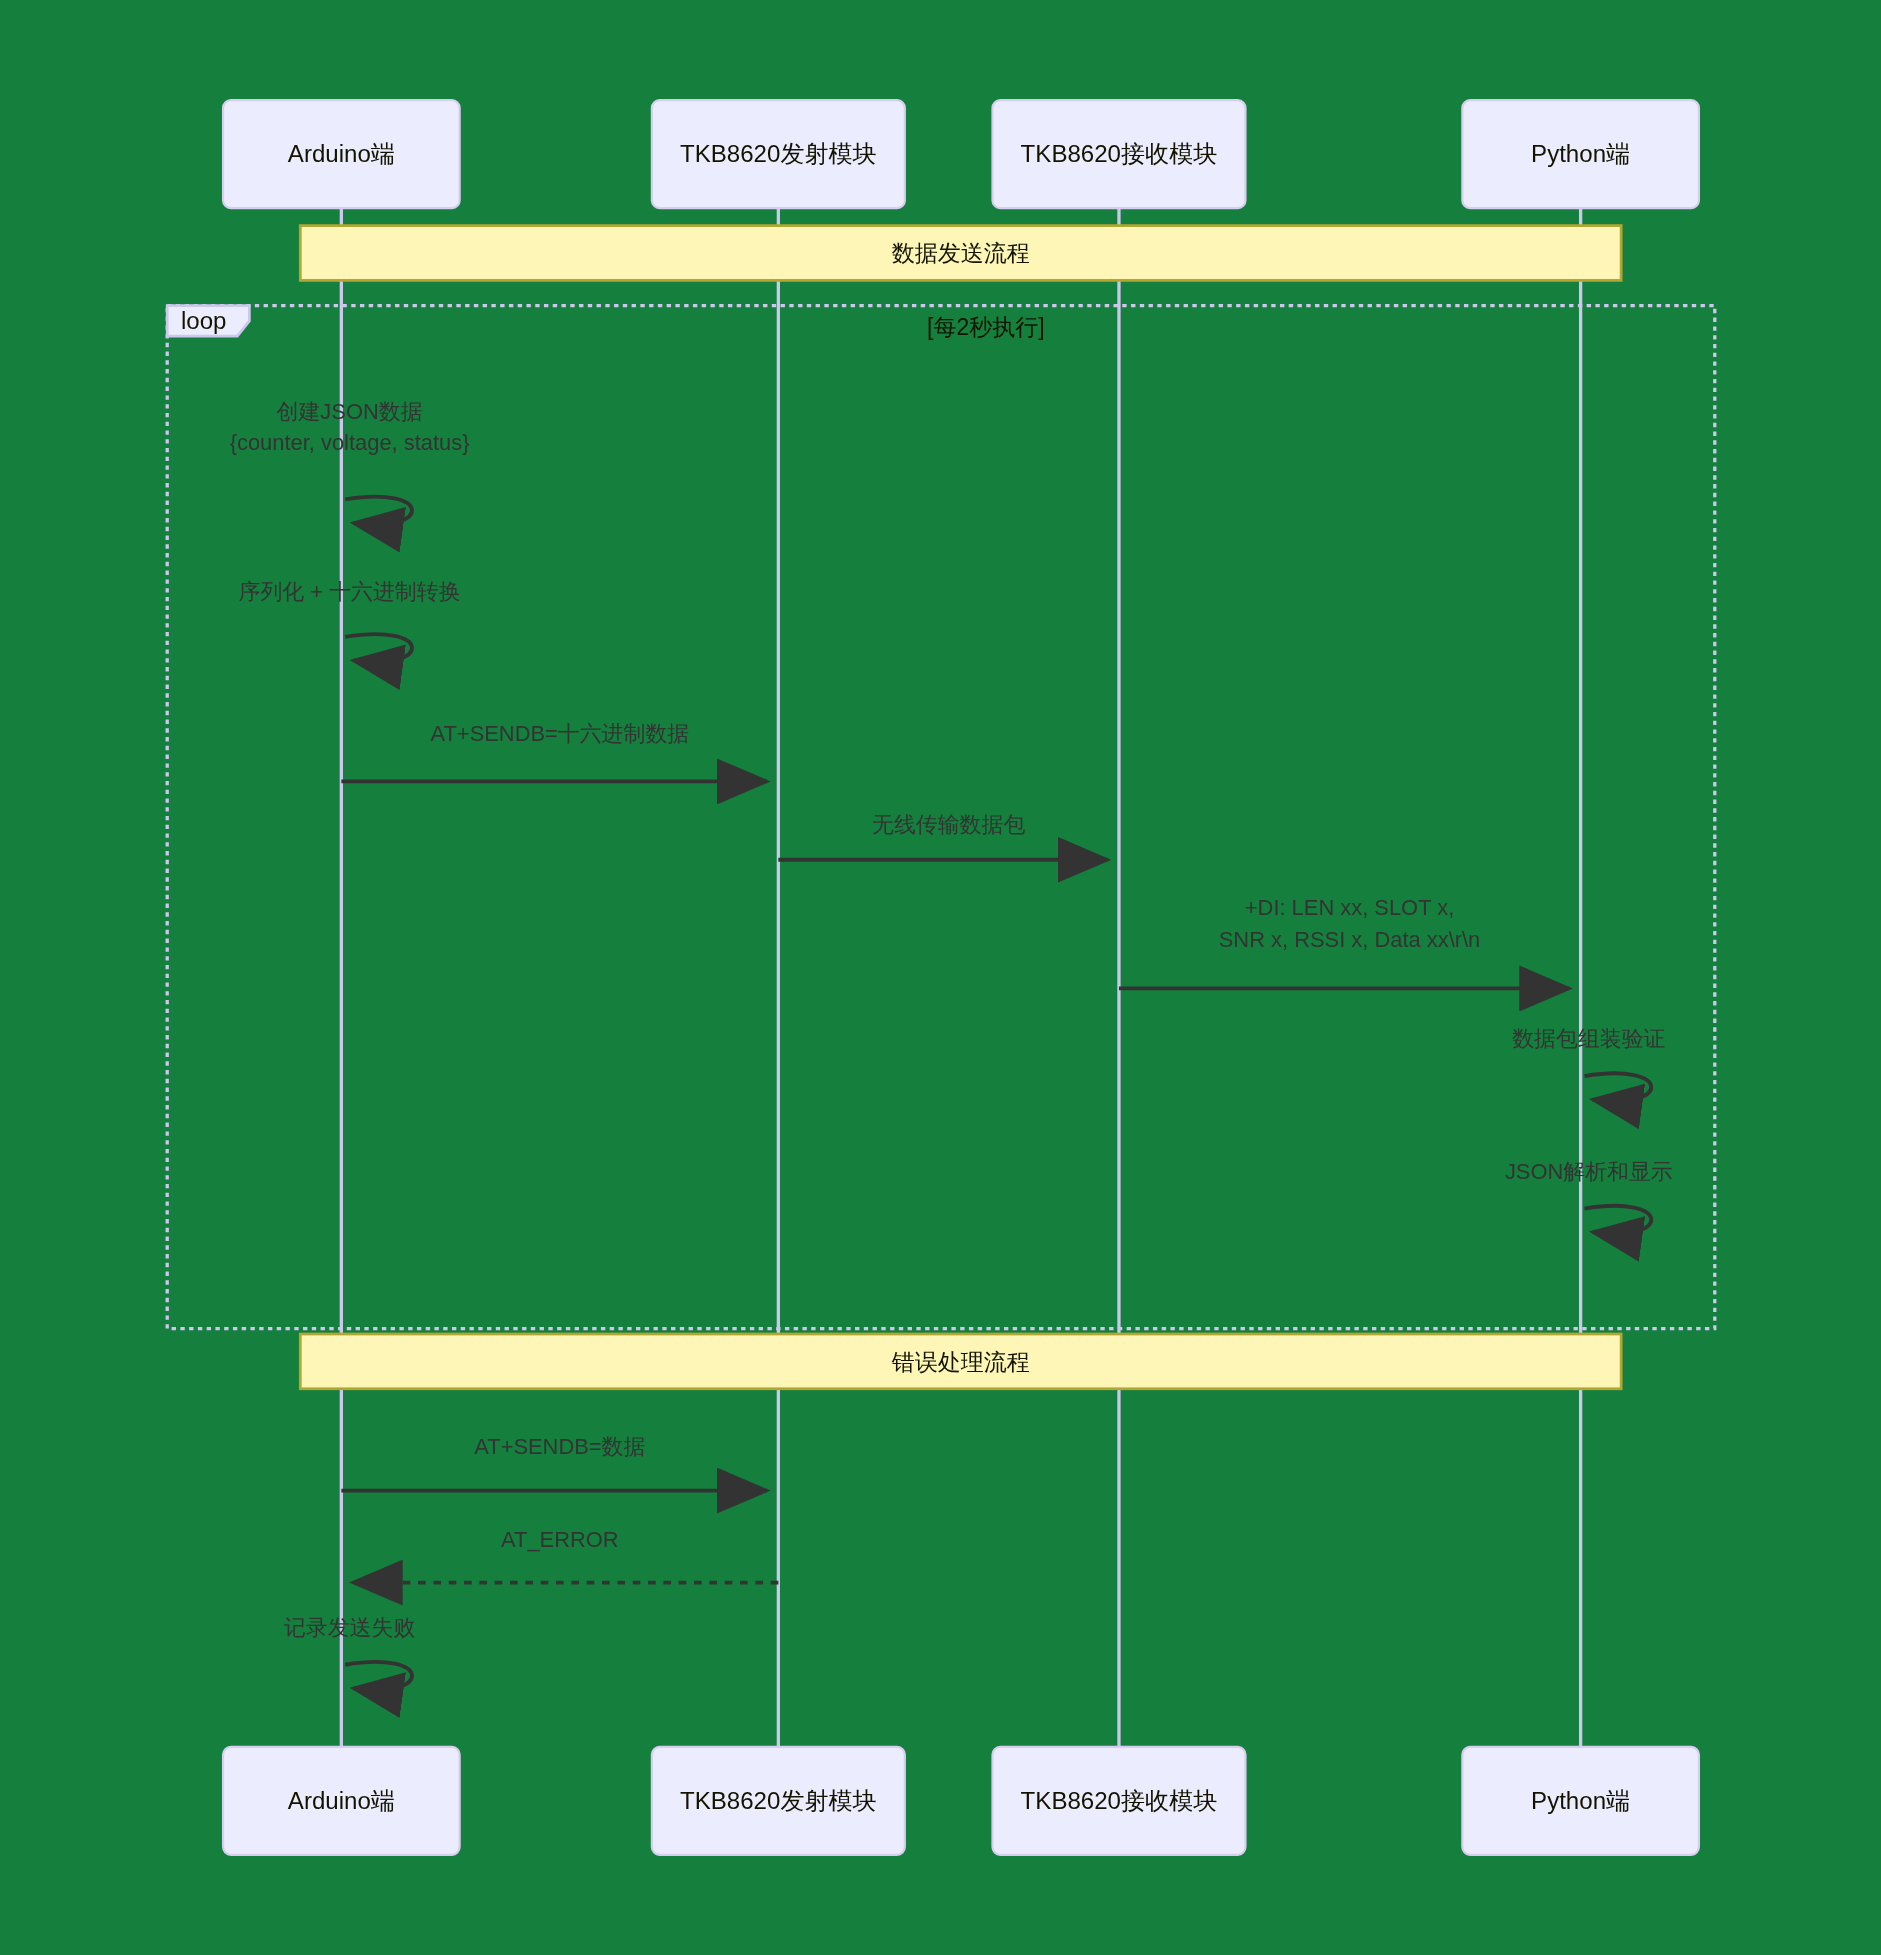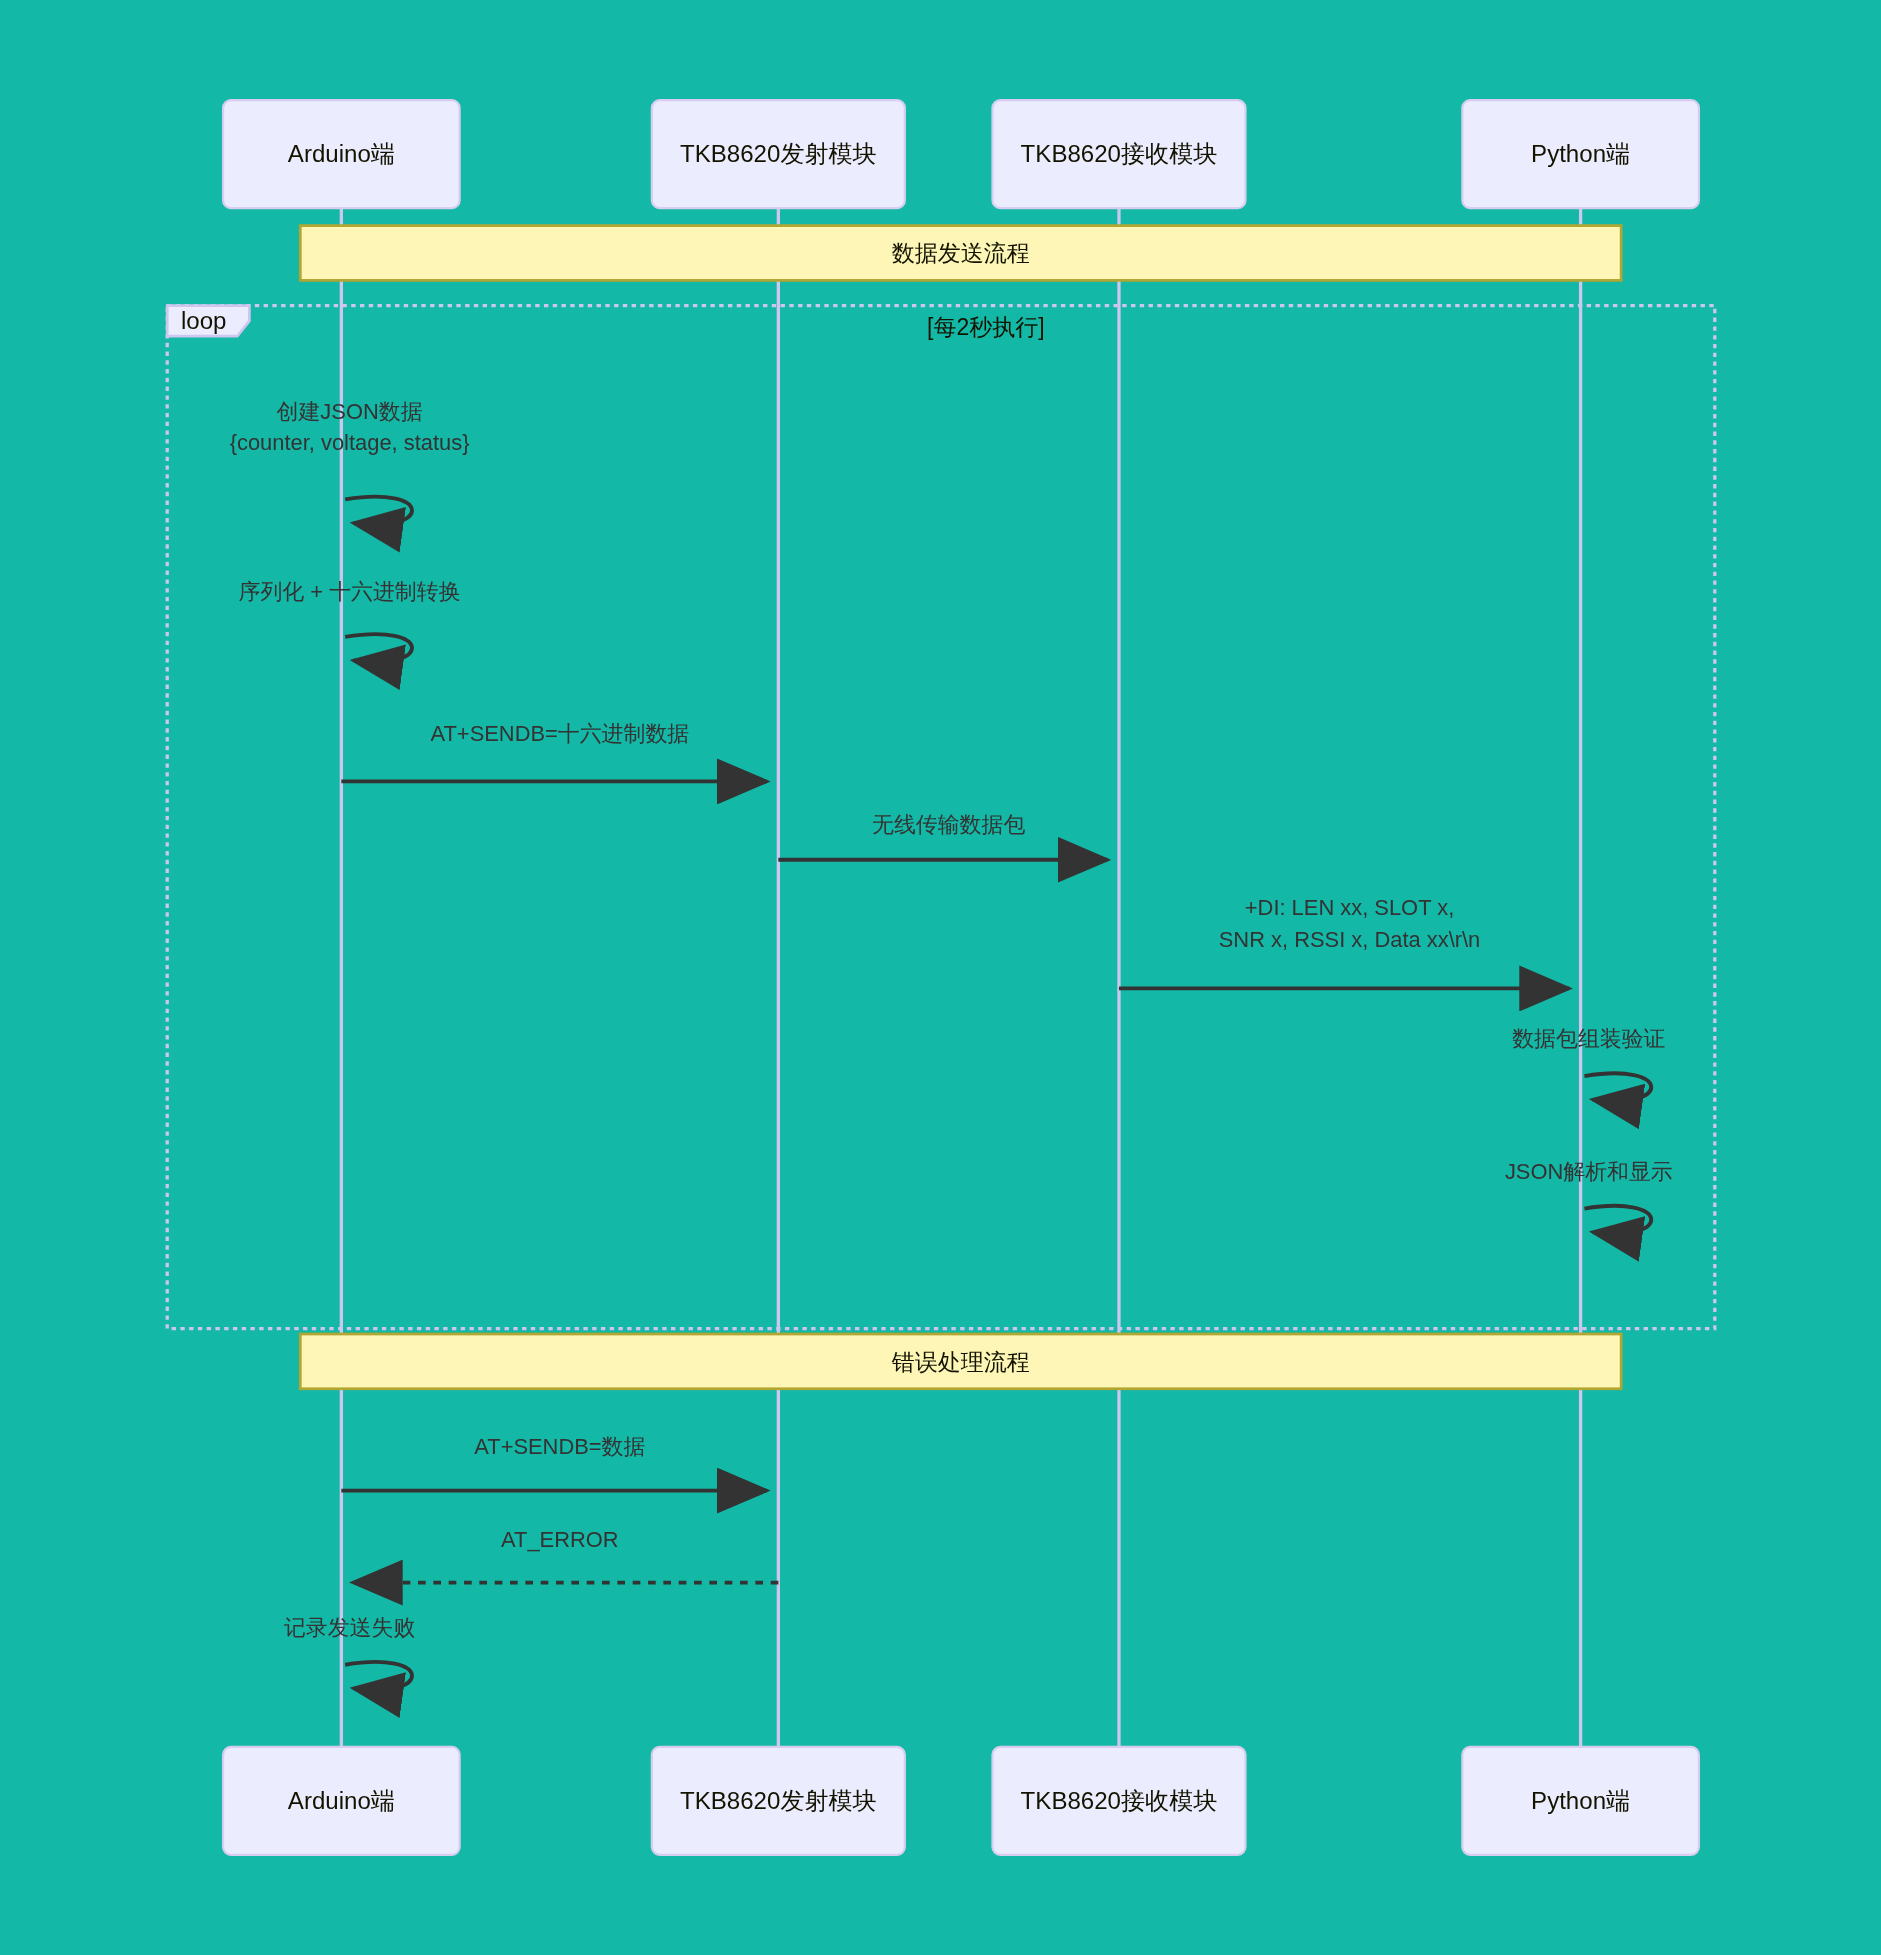--- a/index.html
+++ b/index.html
@@ -8,21 +8,21 @@
     background: #ffffff;
   }
   body {
     font-family: "Liberation Sans", "DejaVu Sans", sans-serif;
     -webkit-font-smoothing: antialiased;
   }
   #diagram-root {
     position: relative;
     width: 1882px;
     height: 1955px;
-    background: #14b8a6;
+    background: #15803d;
     overflow: hidden;
   }
   svg.seq-canvas {
     position: absolute;
     left: 0;
     top: 0;
     width: 1882px;
     height: 1955px;
     display: block;
   }

